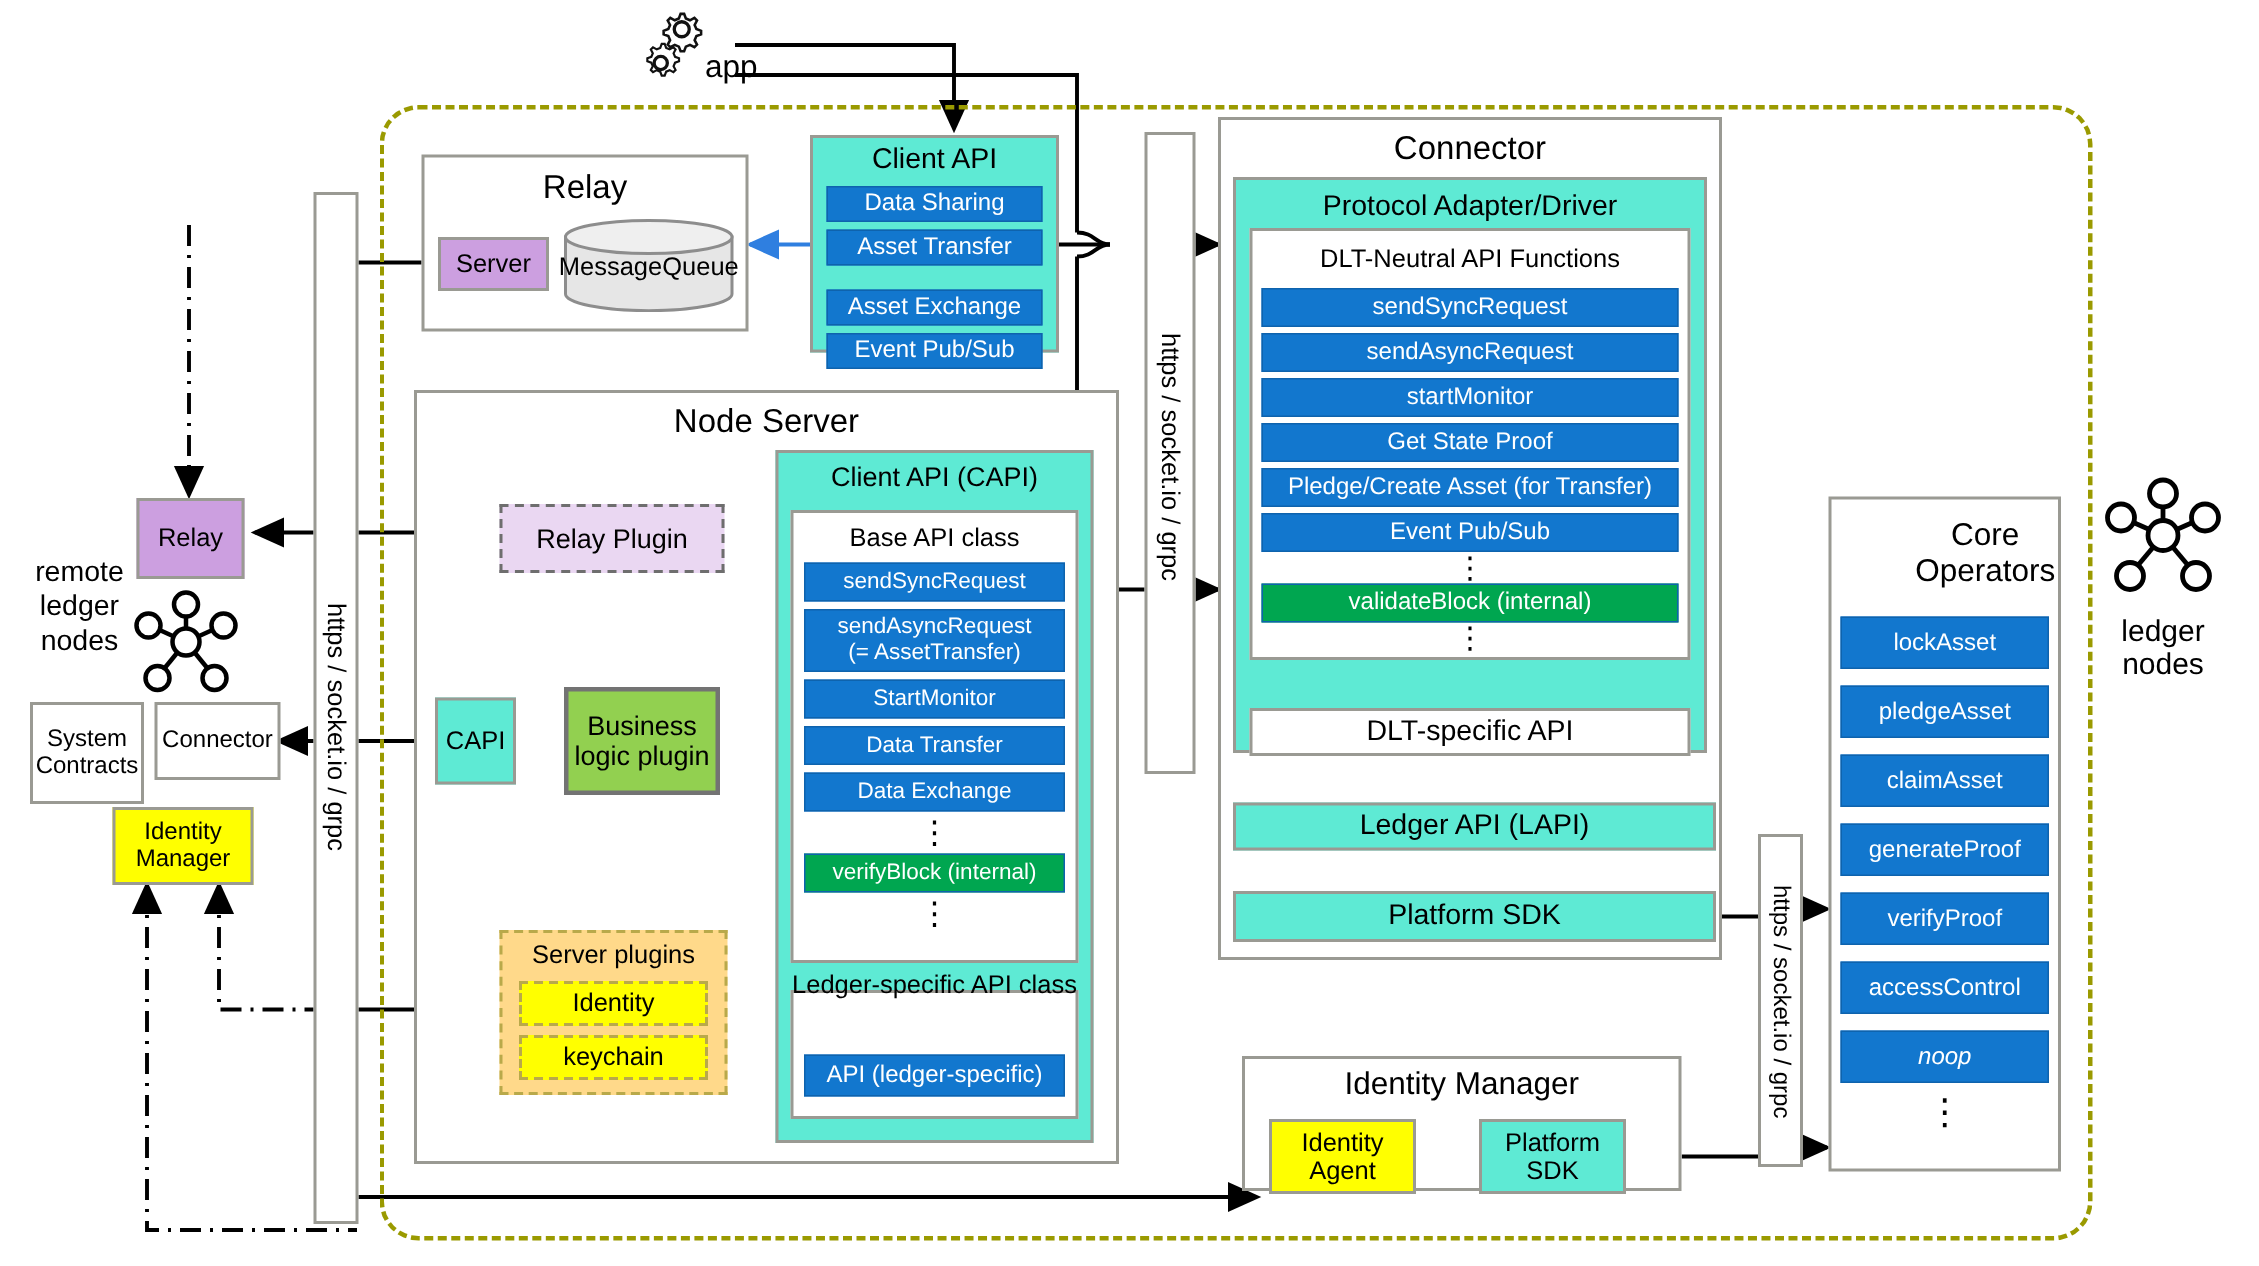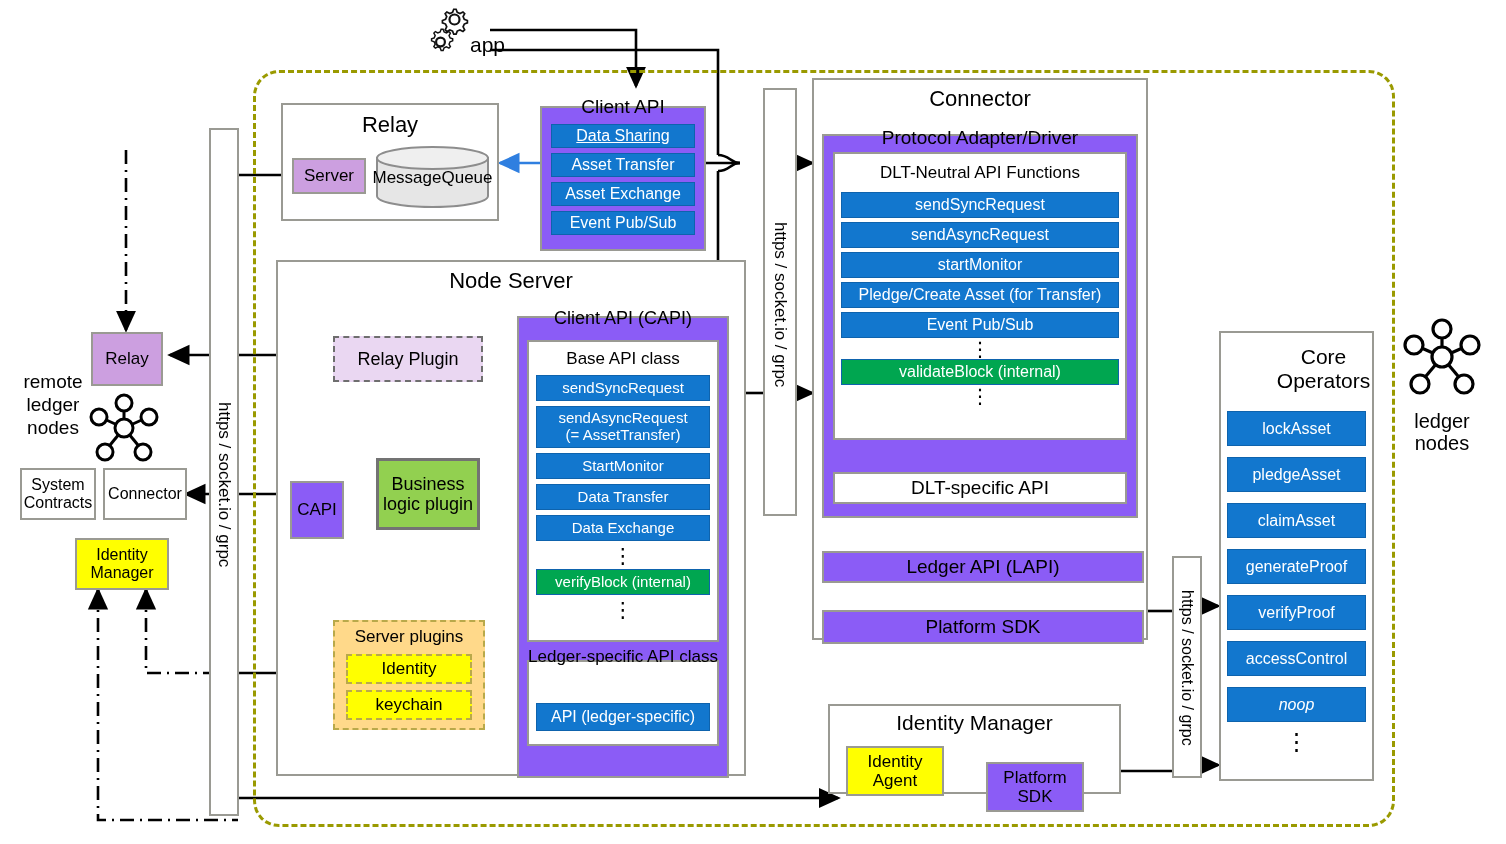--- a/index.html
+++ b/index.html
@@ -3,21 +3,21 @@
 <meta charset="utf-8">
 <style>
   html,body{margin:0;padding:0;background:#fff;}
   body{width:1506px;height:844px;position:relative;
        font-family:"Liberation Sans","DejaVu Sans",sans-serif;
        color:#000;overflow:hidden;}
   .abs{position:absolute;box-sizing:border-box;}
   .ctr{display:flex;align-items:center;justify-content:center;text-align:center;line-height:1.12;}
   
   .box-white{background:#fff;border:2px solid #9a9a93;}
-  .box-gray{background:#8b5cf6;border:2px solid #9a9a93;margin-top:16px;}
+  .box-gray{background:#5eead4;border:2px solid #9a9a93;}
   .box-blue{background:#1277ce;border:1px solid #0e63ad;color:#fff;}
   .box-green{background:#00a650;border:1px solid #0e63ad;color:#fff;}
   .box-purple{background:#cc9fe0;border:2px solid #9a9a93;}
   .box-purple-light{background:#ead7f2;border:2px dashed #6e6e6e;}
   .box-yellow{background:#ffff00;border:2px solid #9a9a93;}
   .box-yellow-dash{background:#ffff00;border:2px dashed #b9a94a;}
   .box-orange-dash{background:#ffd98a;border:2px dashed #b9a94a;}
   .box-green-solid{background:#92d050;border:3px solid #737373;}
   .plain{border:none;background:transparent;}
   .vert{writing-mode:vertical-rl;text-orientation:mixed;}
@@ -129,21 +129,21 @@
       <circle cx="40" cy="36" r="9" fill="#fff"></circle>
       <circle cx="40" cy="11" r="8" fill="#fff"></circle>
         <circle cx="15" cy="25" r="8" fill="#fff"></circle>
       <circle cx="65" cy="25" r="8" fill="#fff"></circle>
         <circle cx="21" cy="60" r="8" fill="#fff"></circle>
       <circle cx="59" cy="60" r="8" fill="#fff"></circle>
     </g>
   </svg>
 </div>
 
-<div class="abs ctr box-white" style="left:20px;top:468px;width:76px;height:52px;font-size:16px;flex-direction:column;">
+<div class="abs ctr box-white" style="left:20px;top:468px;width:76px;height:68px;font-size:16px;flex-direction:column;">
   <span>System</span>
   <span>Contracts</span>
 </div>
 <div class="abs ctr box-white" style="left:103px;top:468px;width:84px;height:52px;font-size:16px;">Connector</div>
 
 <div class="abs ctr box-yellow" style="left:75px;top:538px;width:94px;height:52px;font-size:16px;flex-direction:column;">
   <span>Identity</span>
   <span>Manager</span>
 </div>
 
@@ -160,22 +160,22 @@
   </svg>
 </div>
 <div class="abs ctr" style="left:375px;top:152px;width:115px;height:52px;font-size:17px;flex-direction:row;">
   <span>Message</span>
   <span>Queue</span>
 </div>
 
 <div class="abs box-gray" style="left:540px;top:90px;width:166px;height:145px;"></div>
 <div class="abs ctr" style="left:540px;top:94px;width:166px;height:26px;font-size:19px;">Client API</div>
 <div class="abs" style="left:551px;top:124px;width:144px;">
-  <div class="ctr box-blue" style="height:22px;font-size:16px;margin-bottom:5px;text-decoration:underline;">Data Sharing</div>
-  <div class="ctr box-blue" style="height:22px;font-size:16px;margin-bottom:5px;">Asset Transfer</div>
+  <div class="ctr box-blue" style="height:22px;font-size:16px;margin-bottom:5px;">Data Sharing</div>
+  <div class="ctr box-blue" style="height:22px;font-size:16px;margin-bottom:16px;">Asset Transfer</div>
   <div class="ctr box-blue" style="height:22px;font-size:16px;margin-bottom:5px;">Asset Exchange</div>
   <div class="ctr box-blue" style="height:22px;font-size:16px;">Event Pub/Sub</div>
 </div>
 
 <div class="abs box-white" style="left:763px;top:88px;width:34px;height:428px;"></div>
 <div class="abs ctr vert" style="left:763px;top:190px;width:34px;height:230px;font-size:17px;">https / socket.io / grpc</div>
 
 <div class="abs box-white" style="left:276px;top:260px;width:470px;height:516px;"></div>
 <div class="abs ctr" style="left:276px;top:266px;width:470px;height:30px;font-size:22px;">Node Server</div>
 
@@ -221,20 +221,21 @@
 
 <div class="abs box-gray" style="left:822px;top:118px;width:316px;height:384px;"></div>
 <div class="abs ctr" style="left:822px;top:124px;width:316px;height:28px;font-size:19px;">Protocol Adapter/Driver</div>
 
 <div class="abs box-white" style="left:833px;top:152px;width:294px;height:288px;"></div>
 <div class="abs ctr" style="left:833px;top:160px;width:294px;height:26px;font-size:17px;">DLT-Neutral API Functions</div>
 <div class="abs" style="left:841px;top:192px;width:278px;">
   <div class="ctr box-blue" style="height:24px;font-size:16px;margin-bottom:4px;">sendSyncRequest</div>
   <div class="ctr box-blue" style="height:24px;font-size:16px;margin-bottom:4px;">sendAsyncRequest</div>
   <div class="ctr box-blue" style="height:24px;font-size:16px;margin-bottom:4px;">startMonitor</div>
+  <div class="ctr box-blue" style="height:24px;font-size:16px;margin-bottom:4px;">Get State Proof</div>
   <div class="ctr box-blue" style="height:24px;font-size:16px;margin-bottom:4px;">Pledge/Create Asset (for Transfer)</div>
   <div class="ctr box-blue" style="height:24px;font-size:16px;margin-bottom:1px;">Event Pub/Sub</div>
   <div class="ctr plain dots" style="height:20px;font-size:20px;">⋮</div>
   <div class="ctr box-green" style="height:24px;font-size:16px;margin-bottom:1px;">validateBlock (internal)</div>
   <div class="ctr plain dots" style="height:20px;font-size:20px;">⋮</div>
 </div>
 
 <div class="abs ctr box-white" style="left:833px;top:472px;width:294px;height:32px;font-size:19px;">DLT-specific API</div>
 
 <div class="abs ctr box-gray" style="left:822px;top:535px;width:322px;height:32px;font-size:19px;">Ledger API (LAPI)</div>

